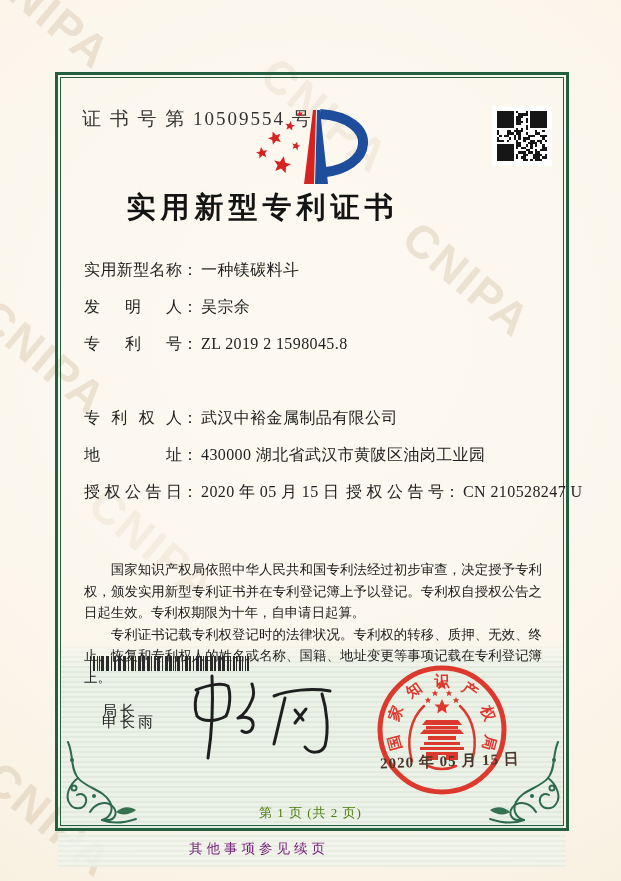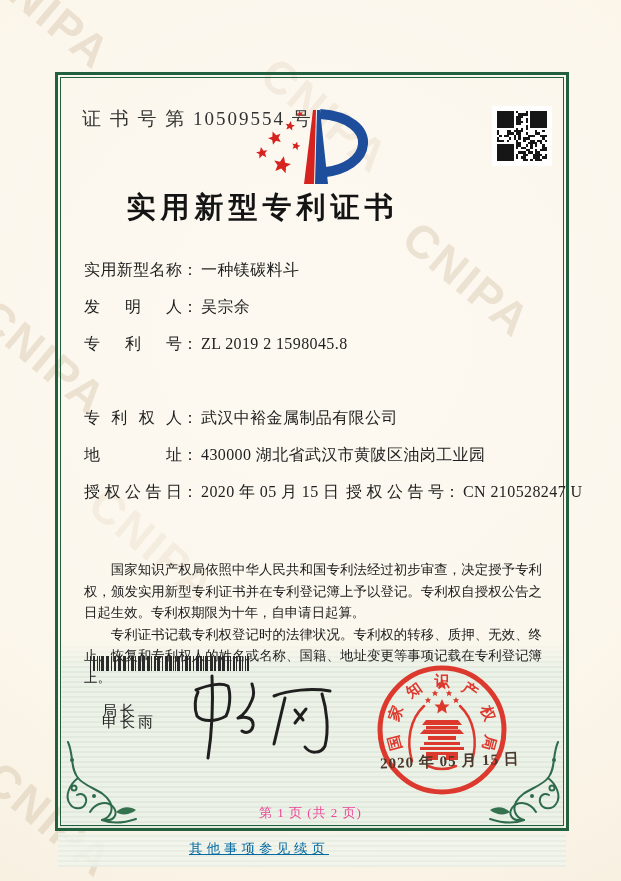--- a/index.html
+++ b/index.html
@@ -54,23 +54,23 @@
   .signature{position:absolute;left:182px;top:670px;z-index:5;}
   .signature path{stroke:var(--ink);stroke-width:3;fill:none;stroke-linecap:round;stroke-linejoin:round;}
   .seal{position:absolute;left:367px;top:655px;z-index:5;opacity:.92;}
   .seal-ring{fill:none;stroke:var(--seal-red);stroke-width:5;}
   .seal-char{font:700 15px "Liberation Serif",serif;fill:var(--seal-red);}
   .emblem *{fill:var(--seal-red);stroke:none;}
   .emblem .st{fill:none;stroke:var(--seal-red);stroke-width:2.5;stroke-linecap:round;}
   .seal-date{position:absolute;left:380px;top:752px;font-size:15px;font-weight:600;color:#4a362a;
       letter-spacing:1px;transform:rotate(-2deg);z-index:6;white-space:nowrap;}
   .page-num{position:absolute;left:0;width:621px;top:804px;text-align:center;font-size:13px;
-      letter-spacing:1px;color:#ec4899;z-index:4;}
+      letter-spacing:1px;color:#4d7c0f;z-index:4;}
   .note{position:absolute;left:0;width:518px;top:840px;text-align:center;font-size:13.5px;
-      letter-spacing:4px;color:#0369a1;z-index:4;text-decoration:underline;}
+      letter-spacing:4px;color:#701a75;z-index:4;}
   
   .fl{position:absolute;top:738px;z-index:3;}
   .fl-left{left:60px;} .fl-right{left:486px;transform:scaleX(-1);}
   .fl path,.fl circle{stroke:#2e6b4a;fill:none;stroke-width:2;stroke-linecap:round;}
   .fl .dot{fill:#2e6b4a;stroke:none;}
   .fl .leaf{fill:#35724f;stroke:none;}
   .logo-bowl{fill:none;stroke:var(--logo-blue);stroke-width:10;}
   .qr svg{shape-rendering:crispEdges;}
   .qr rect{fill:#161616;}
 </style>

